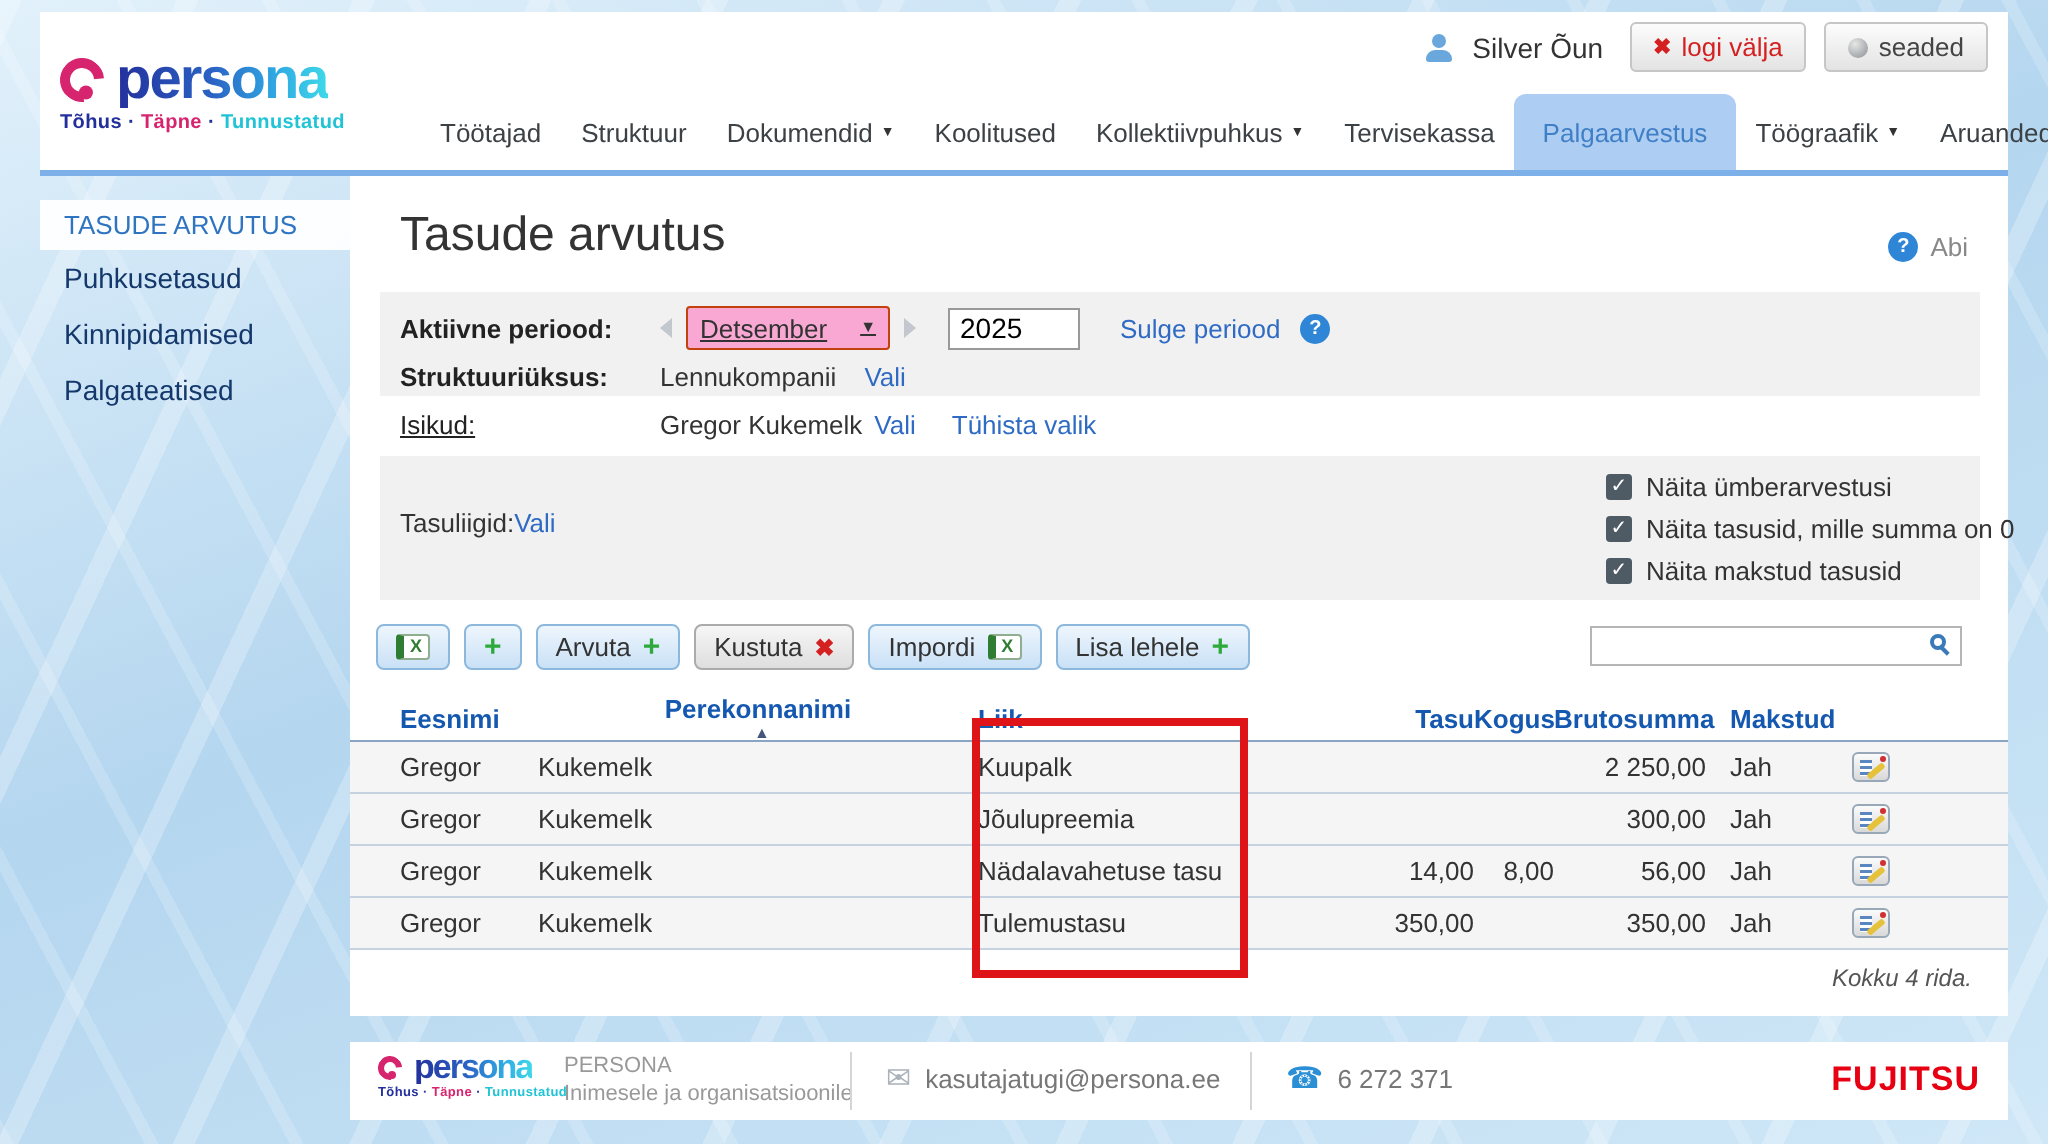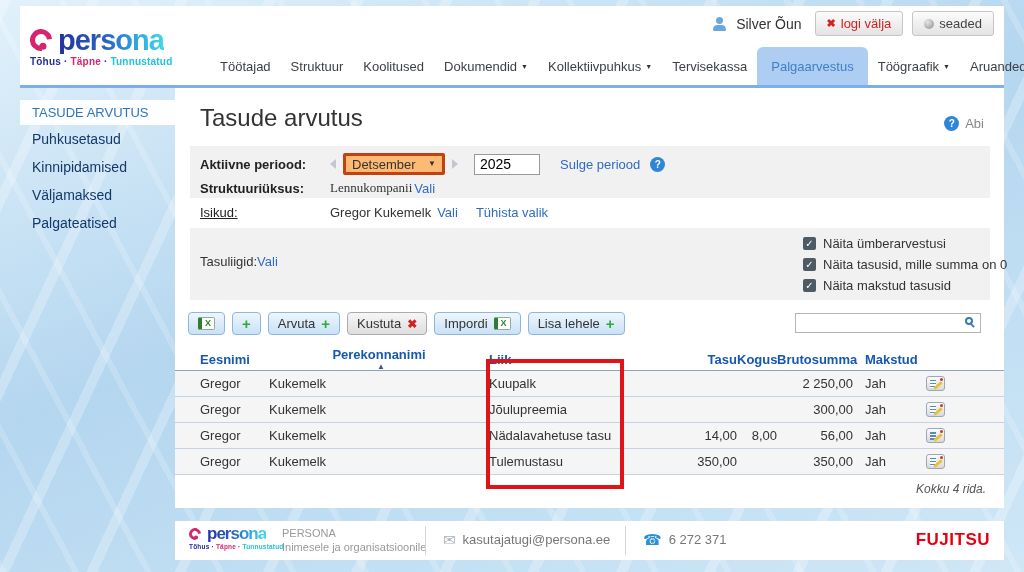--- a/index.html
+++ b/index.html
@@ -48,21 +48,21 @@
   .graybox{position:absolute;left:15px;width:800px;background:#f1f1f1;}
   .box1{top:58px;height:52px;padding:6px 10px;}
   .box2{top:140px;height:72px;padding:0 10px;}
   .frow{display:flex;align-items:center;height:24px;font-size:13px;color:#333;}
   .flabel{width:130px;font-weight:700;color:#222;}
   .flabel.reg{font-weight:400;text-decoration:underline;}
   .link{color:#2f6bc4;cursor:pointer;text-decoration:none;}
   .tri{width:0;height:0;border-top:5px solid transparent;border-bottom:5px solid transparent;cursor:pointer;}
   .tri.left{border-right:6px solid #c2c8ce;margin-right:7px;}
   .tri.right{border-left:6px solid #c2c8ce;margin-left:7px;}
-  .fselect{display:flex;align-items:center;justify-content:space-between;width:102px;height:22px;border:3px solid #c2410c;border-radius:2px;background:#fdba74;padding:0 6px;font-size:13px;cursor:pointer;}
+  .fselect{display:flex;align-items:center;justify-content:space-between;width:102px;height:22px;border:1px solid #c2410c;border-radius:2px;background:#f9a8d4;padding:0 6px;font-size:13px;cursor:pointer;text-decoration:underline;}
   .fselect .chev{font-size:8px;}
   .yearbox{width:66px;height:21px;border:1px solid #999;font-size:14px;padding:0 5px;margin-left:16px;font-family:inherit;}
   .sulge{margin-left:20px;font-size:13px;}
   .box1 .qicon{margin-left:10px;}
   .optrow{position:absolute;left:613px;display:flex;align-items:center;gap:7px;font-size:13px;color:#333;white-space:nowrap;}
   .cb{display:inline-block;width:13px;height:13px;background:#4e5a64;border-radius:2px;color:#fff;font-size:10px;line-height:13px;text-align:center;cursor:pointer;}
   .tasuliigid{position:absolute;left:10px;top:26px;display:flex;gap:0;font-size:13px;color:#333;}
   
   .toolbar{position:absolute;left:13px;top:224px;display:flex;gap:7px;align-items:center;}
   .bbtn{display:inline-flex;align-items:center;justify-content:center;gap:6px;height:23px;padding:0 9px;font-size:13px;color:#333;
@@ -142,25 +142,25 @@
     </div>
 
     <div class="nav">
       <div class="nav-item">
           <span>Töötajad</span>
         </div>
       <div class="nav-item">
           <span>Struktuur</span>
         </div>
       <div class="nav-item">
-          <span>Koolitused</span>
-        </div>
-      <div class="nav-item">
           <span>Dokumendid</span>
           <span class="chev">▼</span>
+        </div>
+      <div class="nav-item">
+          <span>Koolitused</span>
         </div>
       <div class="nav-item">
           <span>Kollektiivpuhkus</span>
           <span class="chev">▼</span>
         </div>
       <div class="nav-item">
           <span>Tervisekassa</span>
         </div>
       <div class="nav-item active">
           <span>Palgaarvestus</span>
@@ -173,21 +173,20 @@
           <span>Aruanded</span>
         </div>
 
     </div>
   </div>
 
   <div class="sidebar">
     <div class="side-item active">TASUDE ARVUTUS</div>
     <div class="side-item">Puhkusetasud</div>
     <div class="side-item">Kinnipidamised</div>
-    <div class="side-item">Väljamaksed</div>
     <div class="side-item">Palgateatised</div>
   </div>
 
   <div class="panel">
     <div class="page-title">Tasude arvutus</div>
     <div class="abi">
       <span class="qicon">?</span>
       <span>Abi</span>
     </div>
 
@@ -199,21 +198,21 @@
           <span>Detsember</span>
           <span class="chev">▼</span>
         </span>
         <span class="tri right"></span>
         <input class="yearbox" type="text" value="2025" style="">
         <span class="link sulge">Sulge periood</span>
         <span class="qicon">?</span>
       </div>
       <div class="frow">
         <span class="flabel">Struktuuriüksus:</span>
-        <span style="margin-right:2px;font-family:Liberation Serif, serif;">Lennukompanii</span>
+        <span style="margin-right:14px;">Lennukompanii</span>
         <span class="link">Vali</span>
       </div>
       <div class="frow">
         <span class="flabel reg">Isikud:</span>
         <span style="margin-right:6px;">Gregor Kukemelk</span>
         <span class="link" style="margin-right:18px;">Vali</span>
         <span class="link">Tühista valik</span>
       </div>
     </div>
 

